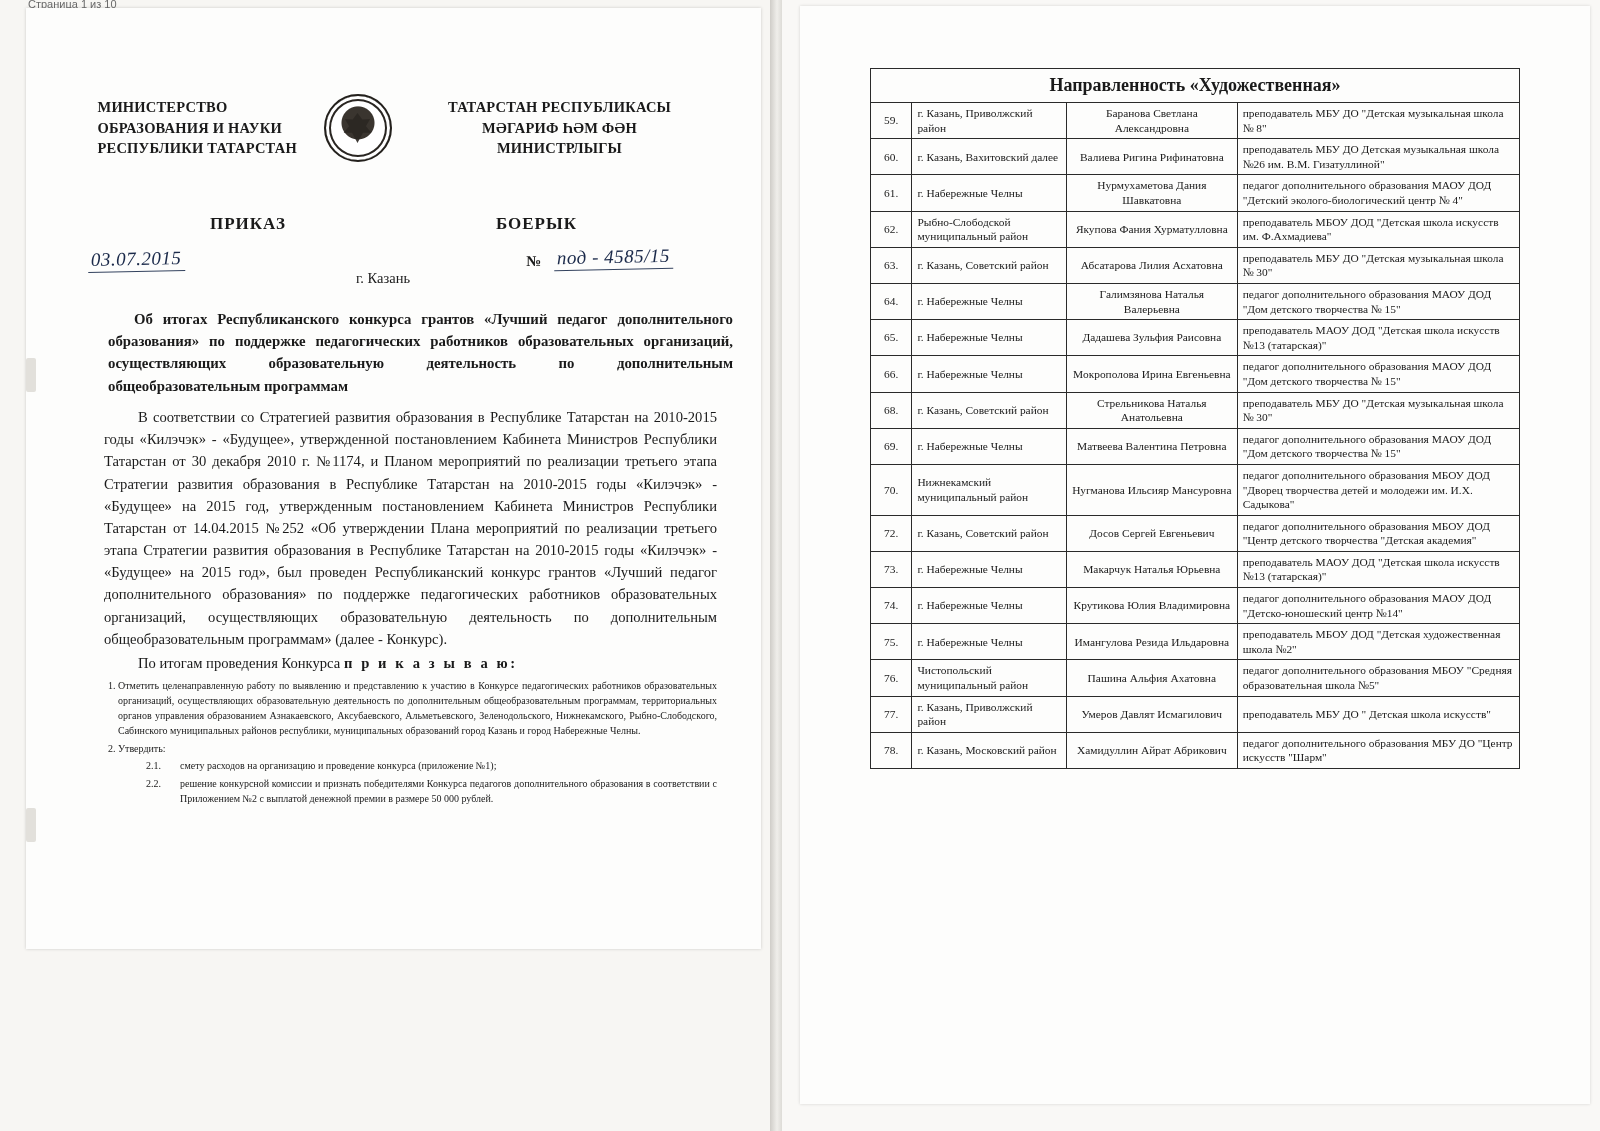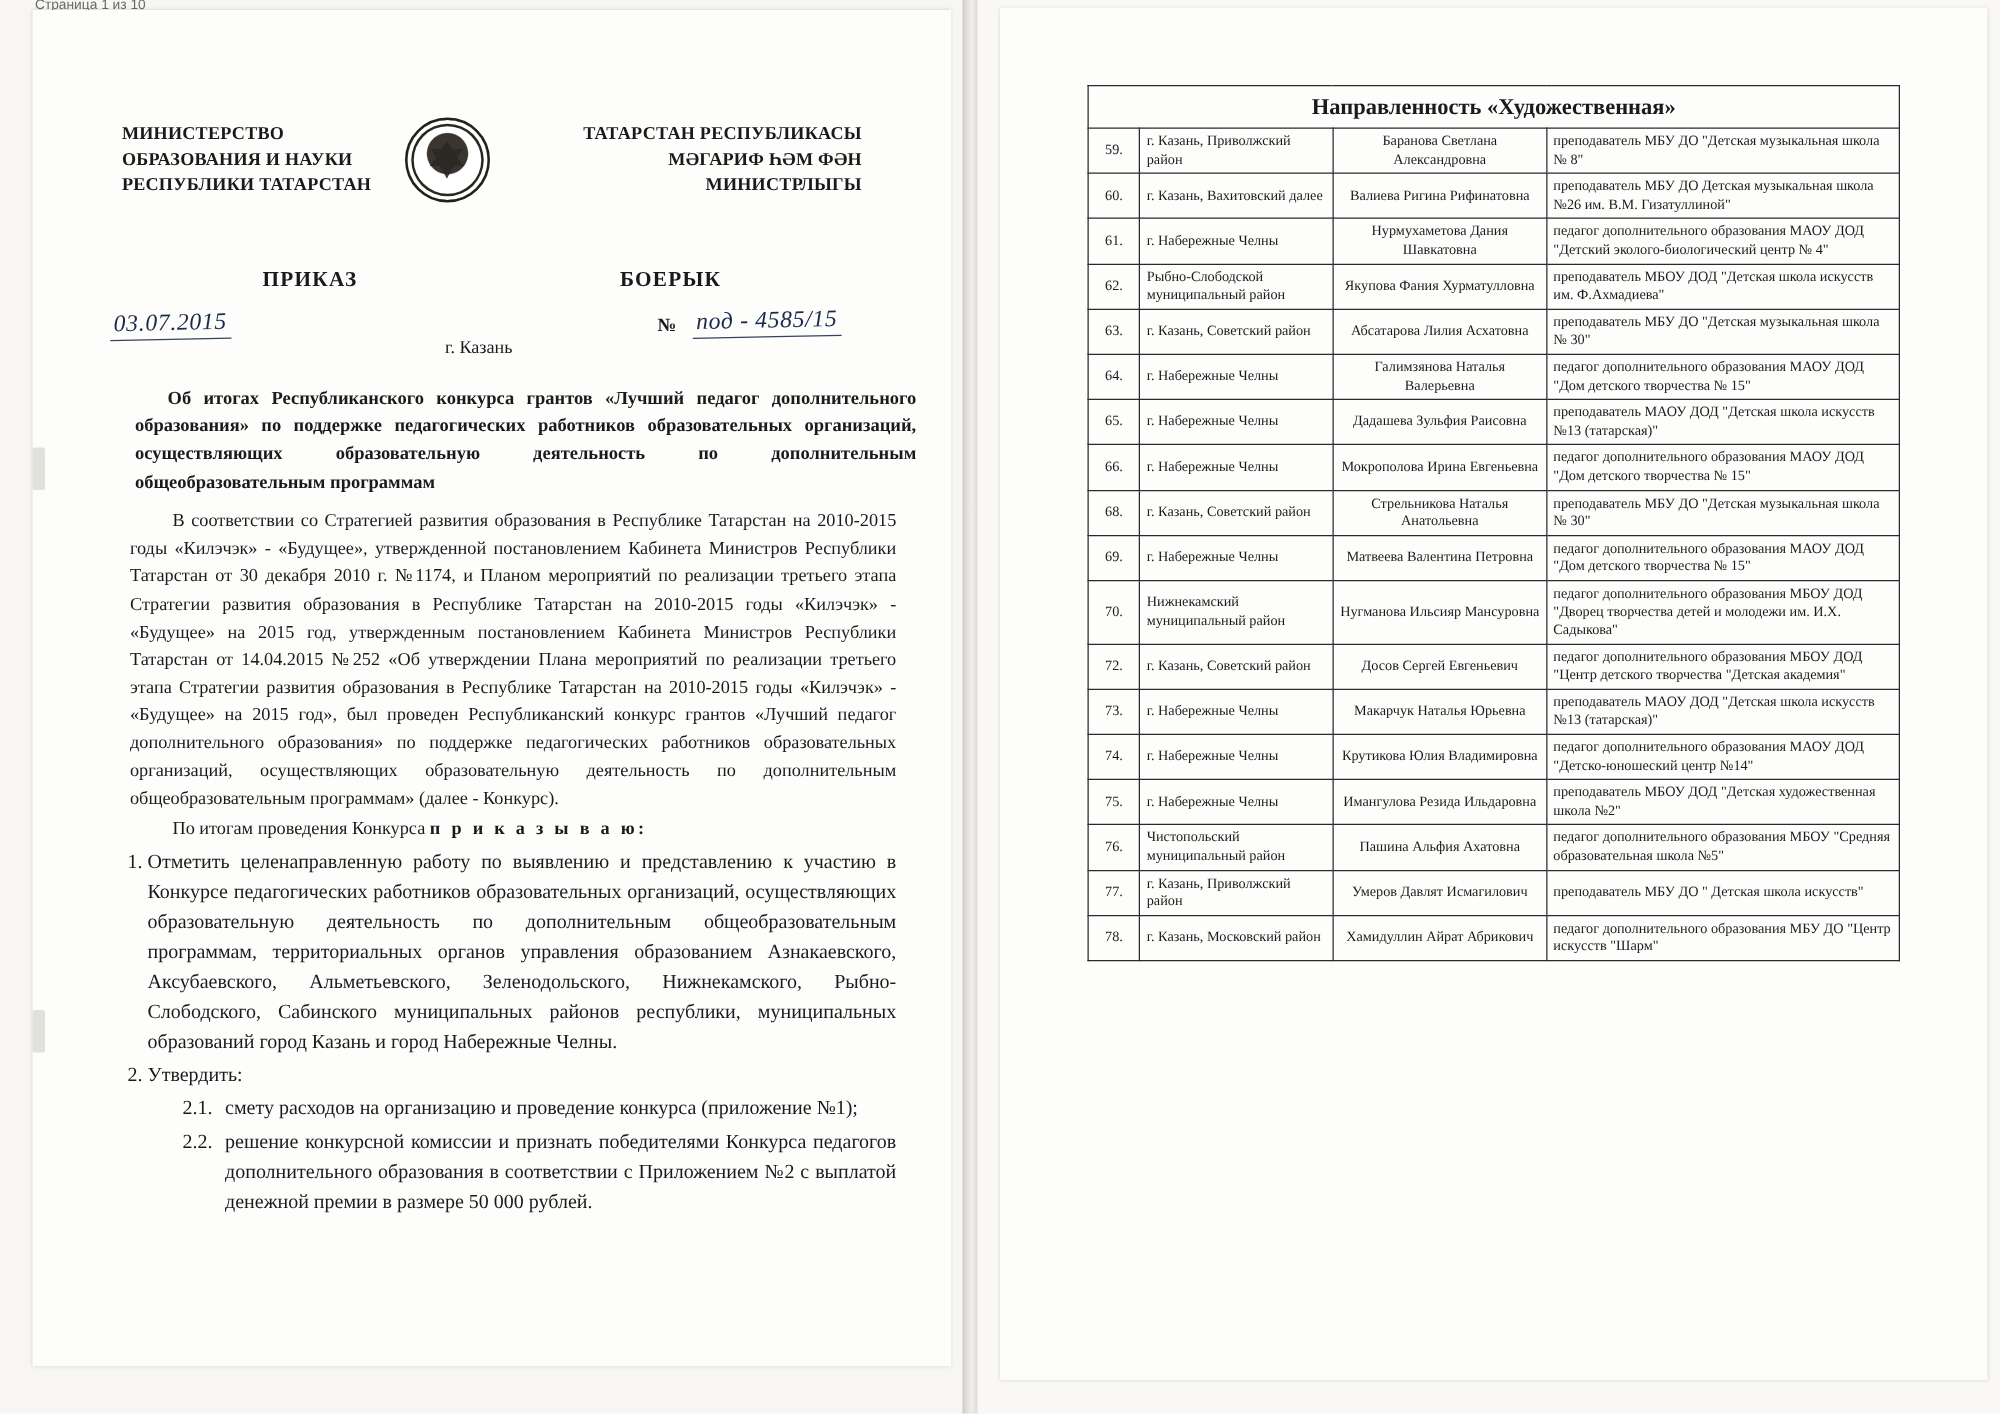--- a/index.html
+++ b/index.html
@@ -33,21 +33,21 @@
     position: absolute;
     left: 782px; top: 0;
     width: 818px;
     height: 1131px;
     background: #f9f8f6;
   }
   .sheet-left {
     position: absolute;
     left: 26px; top: 8px;
     width: 735px;
-    height: 1085px;
+    height: 941px;
     background: #fdfdfc;
     box-shadow: 0 0 3px rgba(0,0,0,0.18);
   }
   .sheet-right {
     position: absolute;
     left: 800px; top: 6px;
     width: 790px;
     height: 1098px;
     background: #fdfdfc;
     box-shadow: 0 0 3px rgba(0,0,0,0.15);
@@ -76,21 +76,21 @@
     gap: 26px;
   }
   .hdr-block {
     font-family: "Liberation Serif", serif;
     font-weight: bold;
     font-size: 14.5px;
     line-height: 1.42;
     letter-spacing: .2px;
   }
   .hdr-left { text-align: left; width: 200px; }
-  .hdr-right { text-align: right; width: 260px; margin-left: 12px; }
+  .hdr-right { text-align: center; width: 260px; margin-left: 12px; }
   .emblem {
     width: 64px; height: 64px;
     border-radius: 50%;
     border: 2.5px solid #23201c;
     background:
       radial-gradient(circle at 50% 42%, #3a352f 0 16px, rgba(0,0,0,0) 17px),
       radial-gradient(circle at 50% 50%, #ffffff 0 26px, rgba(0,0,0,0) 27px);
     position: relative;
     box-shadow: inset 0 0 0 3px #ffffff, inset 0 0 0 5px #2a2622;
     flex: 0 0 auto;
@@ -155,21 +155,21 @@
     font-size: 14.6px;
     line-height: 1.52;
     text-align: justify;
   }
   .body p { margin: 0 0 2px 12px; text-indent: 34px; }
   .spaced { letter-spacing: 2.6px; font-weight: bold; }
 
   ol.main {
     margin: 4px 0 0 0;
     padding: 0 0 0 26px;
-    font-size: 16px;
+    font-size: 10px;
     line-height: 1.5;
   }
   ol.main > li { margin-bottom: 3px; text-align: justify; }
   ol.sub {
     margin: 2px 0 0 0;
     padding: 0 0 0 28px;
     list-style: none;
     counter-reset: none;
   }
   ol.sub > li { margin-bottom: 3px; text-align: justify; position: relative; padding-left: 34px; }

